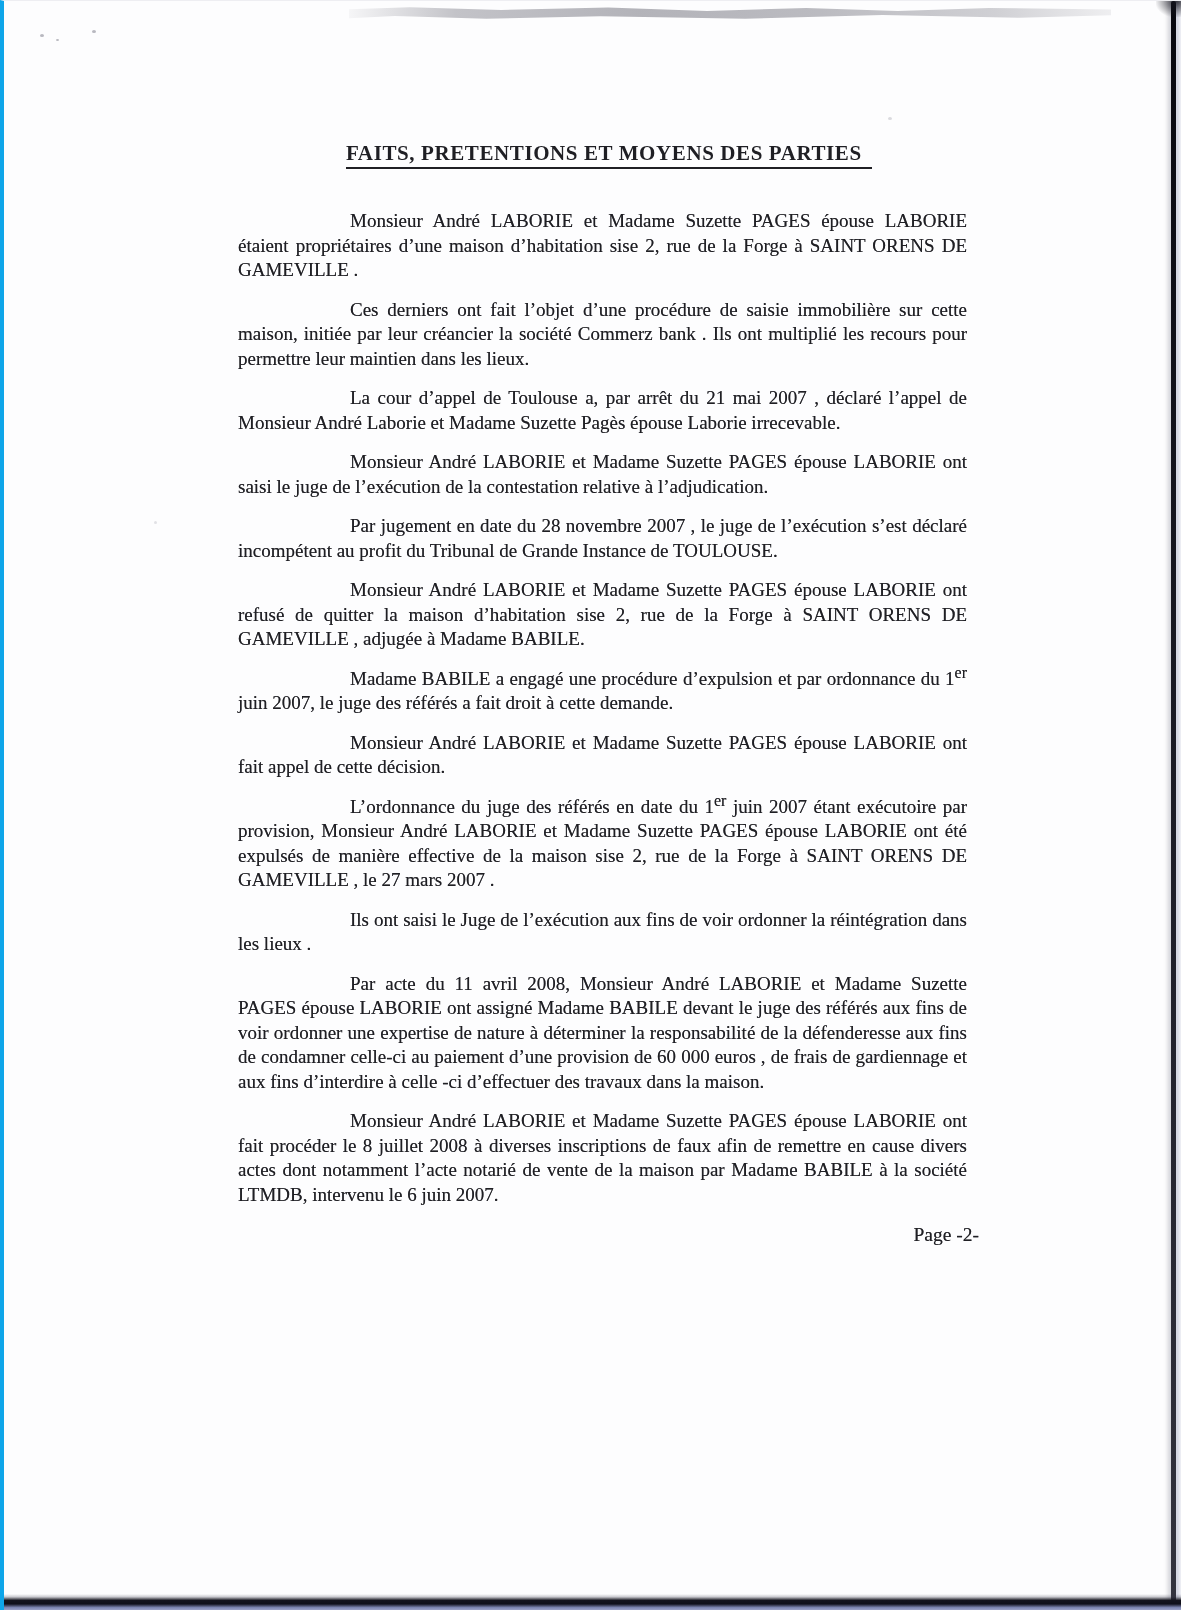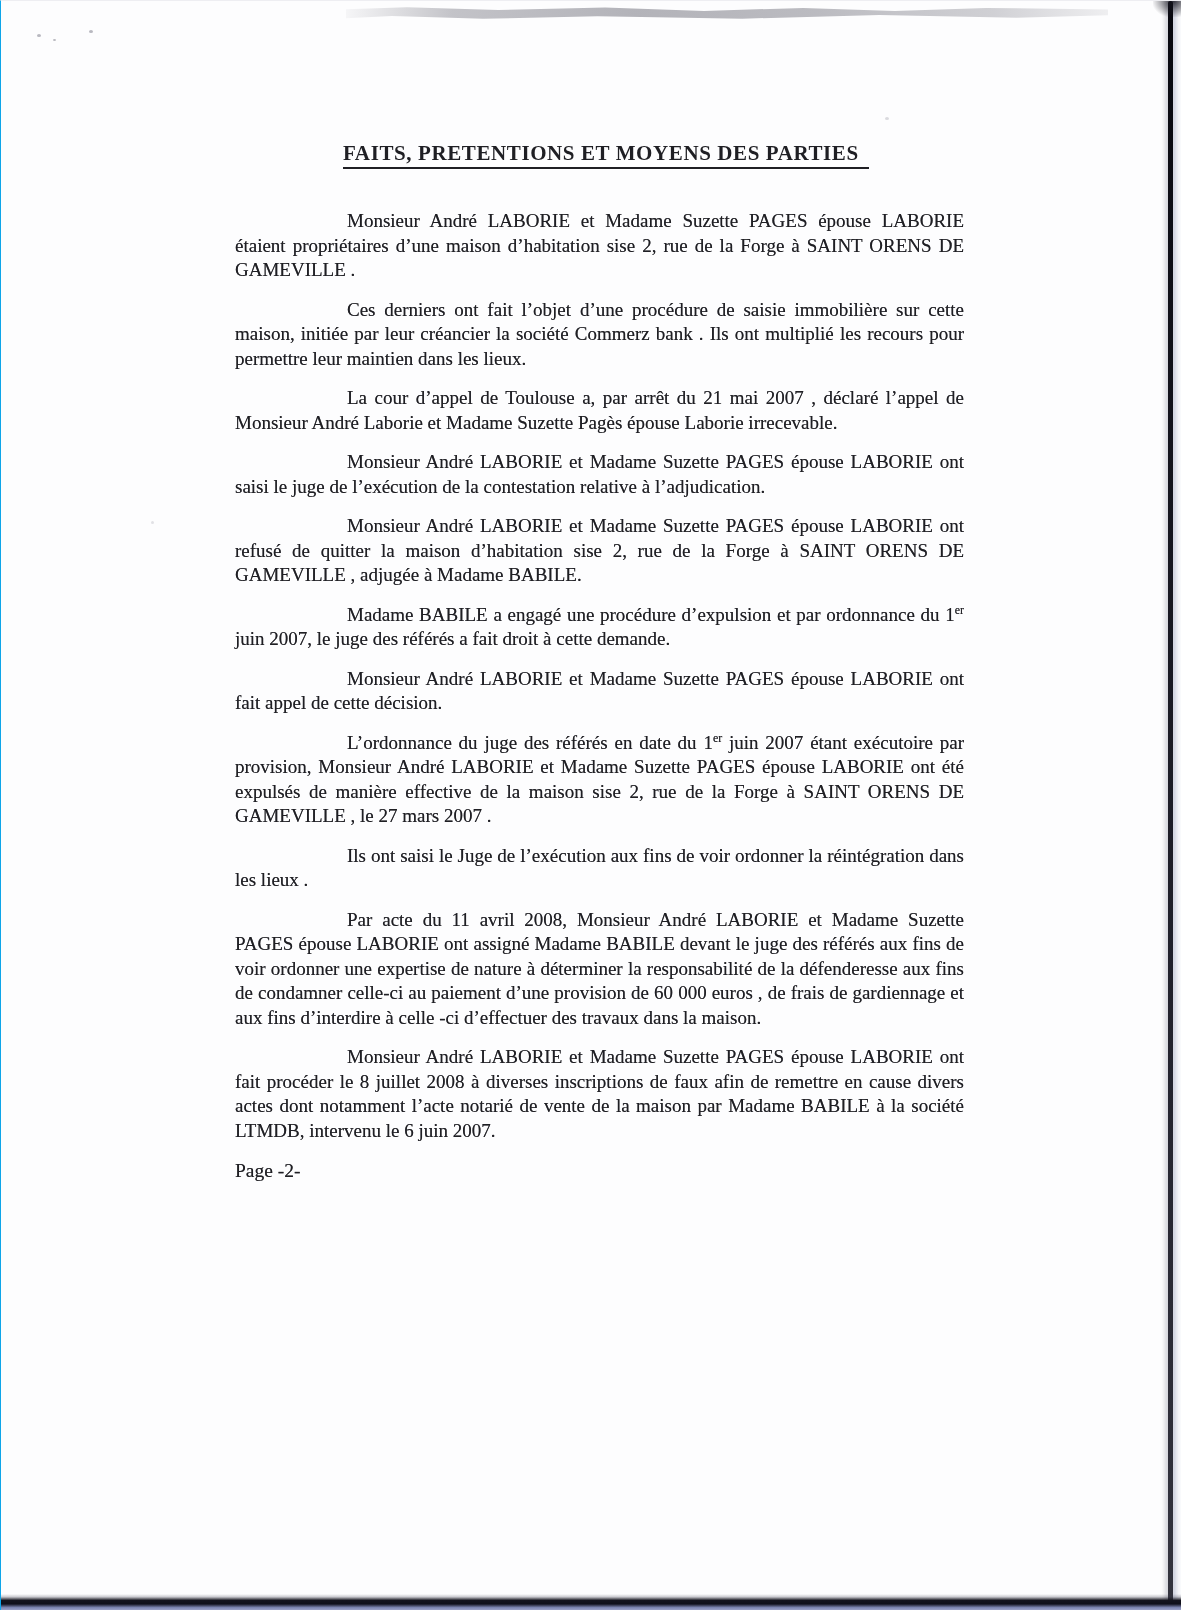--- a/index.html
+++ b/index.html
@@ -9,21 +9,21 @@
     height: 1610px;
     background: #f4f4f6;
     font-family: "Liberation Serif", "DejaVu Serif", serif;
   }
   .scan-page {
     position: relative;
     width: 1181px;
     height: 1610px;
     background: #fdfdfe;
     overflow: hidden;
-    border-left: 1px solid #0ea5e9;
+    border-left: 4px solid #0ea5e9;
     border-top: 1px solid #eeeef2;
     box-sizing: border-box;
     color: #1f1f24;
   }
   
   .smudge-top {
     position: absolute;
     left: 345px; top: 5px;
     width: 762px; height: 13px;
     background: linear-gradient(to right,
@@ -93,27 +93,27 @@
   }
   .para {
     margin: 0 12px 15px 0;
     font-size: 19px;
     line-height: 24.5px;
     text-indent: 112px;
     text-align: justify;
     text-shadow: 0 0 0.4px rgba(31,31,36,0.65);
   }
   .para sup {
-    font-size: 12px;
+    font-size: 16px;
     line-height: 0;
     vertical-align: super;
   }
   .page-footer {
     margin-top: 17px;
-    text-align: left;
+    text-align: right;
     font-size: 19.5px;
     text-shadow: 0 0 0.4px rgba(31,31,36,0.65);
   }
 </style>
 </head>
 <body>
 
 <div class="scan-page">
 
   <div class="smudge-top"></div>
@@ -127,20 +127,21 @@
   <div class="speck s5"></div>
 
   <div class="content">
 
     <h1 class="doc-title">FAITS, PRETENTIONS ET MOYENS DES PARTIES</h1>
 
     <p class="para">Monsieur André LABORIE et Madame Suzette PAGES épouse LABORIE étaient propriétaires d’une maison d’habitation sise 2, rue de la Forge à SAINT ORENS DE GAMEVILLE .</p>
     <p class="para">Ces derniers ont fait l’objet d’une procédure de saisie immobilière sur cette maison, initiée par leur créancier la société Commerz bank . Ils ont multiplié les recours pour permettre leur maintien dans les lieux.</p>
     <p class="para">La cour d’appel de Toulouse a, par arrêt du 21 mai 2007 , déclaré l’appel de Monsieur André Laborie et Madame Suzette Pagès épouse Laborie irrecevable.</p>
     <p class="para">Monsieur André LABORIE et Madame Suzette PAGES épouse LABORIE ont saisi le juge de l’exécution de la contestation relative à l’adjudication.</p>
+    <p class="para">Par jugement en date du 28 novembre 2007 , le juge de l’exécution s’est déclaré incompétent au profit du Tribunal de Grande Instance de TOULOUSE.</p>
     <p class="para">Monsieur André LABORIE et Madame Suzette PAGES épouse LABORIE ont refusé de quitter la maison d’habitation sise 2, rue de la Forge à SAINT ORENS DE GAMEVILLE , adjugée à Madame BABILE.</p>
 
     <p class="para"><span>Madame BABILE a engagé une procédure d’expulsion et par ordonnance du 1</span><sup>er</sup><span> juin 2007, le juge des référés a fait droit à cette demande.</span></p>
 
     <p class="para">Monsieur André LABORIE et Madame Suzette PAGES épouse LABORIE ont fait appel de cette décision.</p>
 
     <p class="para"><span>L’ordonnance du juge des référés en date du 1</span><sup>er</sup><span> juin 2007 étant exécutoire par provision, Monsieur André LABORIE et Madame Suzette PAGES épouse LABORIE ont été expulsés de manière effective de la maison sise 2, rue de la Forge à SAINT ORENS DE GAMEVILLE , le 27 mars 2007 .</span></p>
 
     <p class="para">Ils ont saisi le Juge de l’exécution aux fins de voir ordonner la réintégration dans les lieux .</p>
     <p class="para">Par acte du 11 avril 2008, Monsieur André LABORIE et Madame Suzette PAGES épouse LABORIE ont assigné Madame BABILE devant le juge des référés aux fins de voir ordonner une expertise de nature à déterminer la responsabilité de la défenderesse aux fins de condamner celle-ci au paiement d’une provision de 60 000 euros , de frais de gardiennage et aux fins d’interdire à celle -ci d’effectuer des travaux dans la maison.</p>

